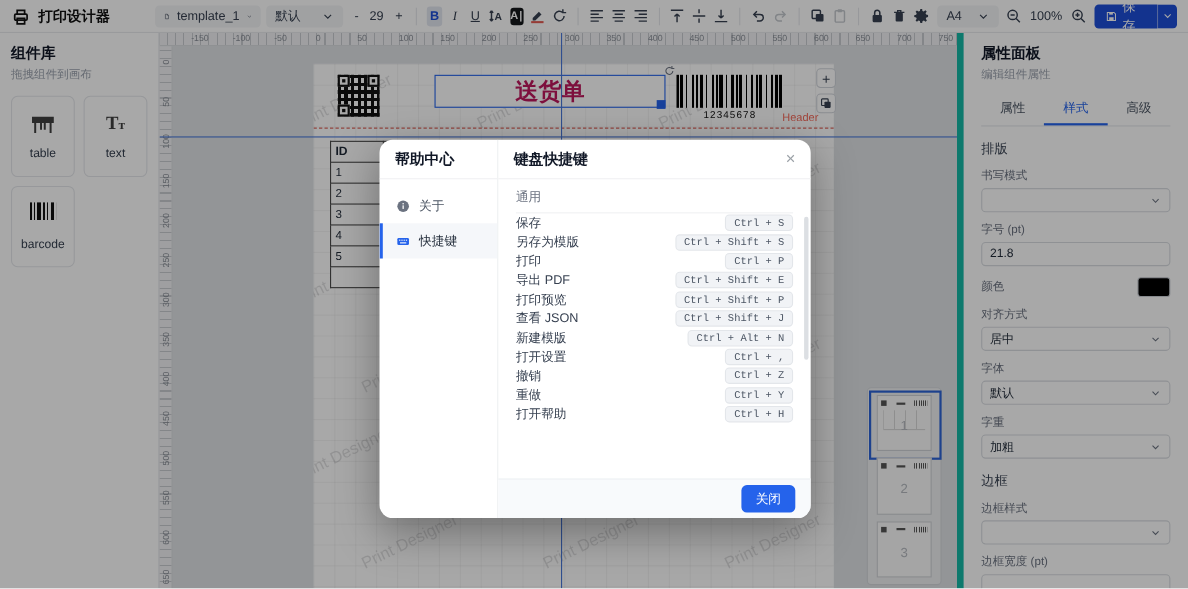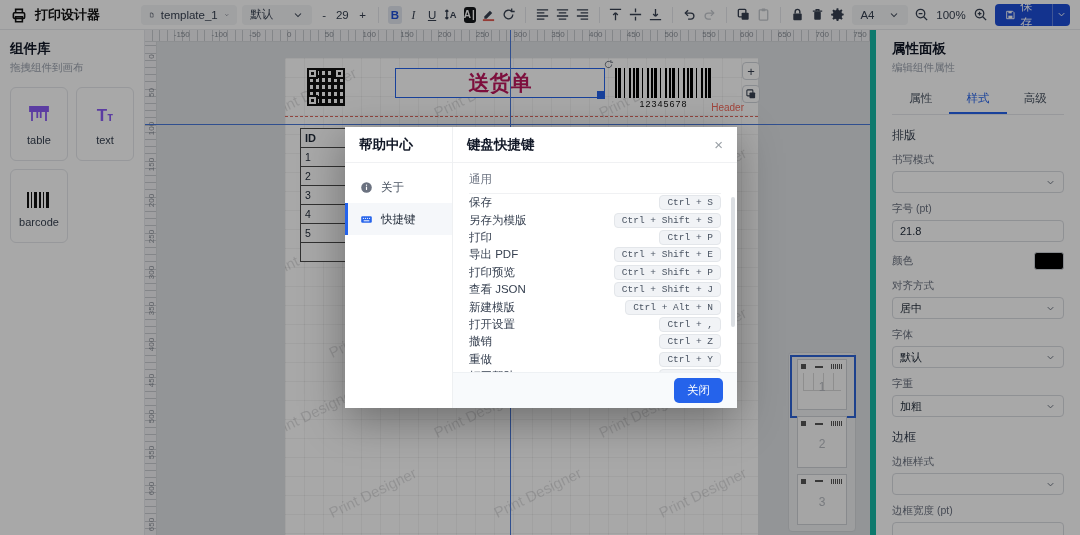--- a/index.html
+++ b/index.html
@@ -35,21 +35,21 @@
   
   .leftpanel { position:absolute; left:0; top:30px; width:145px; bottom:0; background:#fff; border-right:1px solid #e5e7eb; padding:10px 10px; }
   .lp-title { font-size:13.5px; font-weight:bold; color:#111827; }
   .lp-sub { font-size:10.5px; color:#9ca3af; margin-top:3px; }
   .lp-tabs { display:flex; margin-top:10px; border-bottom:1px solid #e5e7eb; }
   .lp-tab { flex:1; text-align:center; font-size:11.5px; color:#4b5563; padding:6px 0; cursor:pointer; border-bottom:2px solid transparent; }
   .lp-tab.active { color:#2563eb; border-bottom-color:#2563eb; }
   .lp-cards { display:grid; grid-template-columns:1fr 1fr; gap:8px; margin-top:12px; }
   .lp-card { height:74px; border:1px solid #e5e7eb; border-radius:6px; display:flex; flex-direction:column; align-items:center;
              justify-content:center; gap:8px; cursor:grab; background:#fff; }
-  .lp-card .cicon { width:24px; height:24px; color:#8b5cf6; display:flex; align-items:flex-end; justify-content:center; font-weight:bold; }
+  .lp-card .cicon { width:24px; height:24px; color:#404040; display:flex; align-items:flex-start; justify-content:center; font-weight:bold;font-family:Liberation Serif, serif; }
   .lp-card .clabel { font-size:11px; color:#374151; }
   .bc-glyph { width:26px; height:16px; background:repeating-linear-gradient(90deg,#111 0 2px,#fff 2px 4px,#111 4px 5px,#fff 5px 7px,#111 7px 10px,#fff 10px 12px); }
   .tt-glyph { font-size:17px; font-weight:bold; }
 
   
   .canvas { position:absolute; left:145px; top:30px; width:725px; bottom:0; background:#dfe2e6; overflow:hidden; }
   .ruler-h { position:absolute; left:0; top:0; right:0; height:12px; background:#f1f2f4; border-bottom:1px solid #d7dadd;
              background-image:repeating-linear-gradient(90deg,transparent 0 6.55px,#c9ccd1 6.55px 7.55px); z-index:3; }
   .ruler-h span { position:absolute; top:0; font-size:8px; color:#8a8f98; }
   .ruler-v { position:absolute; left:0; top:12px; bottom:0; width:12px; background:#f1f2f4; border-right:1px solid #d7dadd;
@@ -106,21 +106,21 @@
   .rp-select { justify-content:space-between; cursor:pointer; }
   .rp-select .ic { width:11px; height:11px; color:#6b7280; }
   .rp-input { font-family:"Liberation Sans",sans-serif; }
   input.rp-input { outline:none; }
   .rp-colorrow { display:flex; align-items:center; justify-content:space-between; margin-top:10px; }
   .rp-colorrow .rp-label { margin-top:0; }
   .swatch { width:30px; height:18px; border-radius:3px; border:1px solid #cfd3d9; cursor:pointer; }
 
   
   .mask { position:absolute; inset:0; background:rgba(0,0,0,.34); z-index:50; }
-  .modal { position:absolute; left:345px; top:127px; width:392px; height:281px; background:#fff; border-radius:0; z-index:60;
+  .modal { position:absolute; left:345px; top:127px; width:392px; height:344px; background:#fff; border-radius:12px; z-index:60;
            box-shadow:0 12px 40px rgba(0,0,0,.35); display:flex; overflow:hidden; }
   .m-side { width:108px; border-right:1px solid #eef0f2; display:flex; flex-direction:column; }
   .m-side-title { height:36px; display:flex; align-items:center; padding:0 14px; font-size:13.5px; font-weight:bold; color:#111827;
                   border-bottom:1px solid #f0f1f3; }
   .m-nav { padding-top:8px; }
   .m-nav-item { height:32px; display:flex; align-items:center; gap:8px; padding:0 12px; font-size:11.5px; color:#4b5563;
                 cursor:pointer; border-left:3px solid transparent; }
   .m-nav-item.active { background:#f5f7fa; border-left-color:#2563eb; color:#1f2937; }
   .m-nav-item.active .ic { color:#2563eb; }
   .m-nav-item .ic { width:13px; height:13px; color:#6b7280; }

